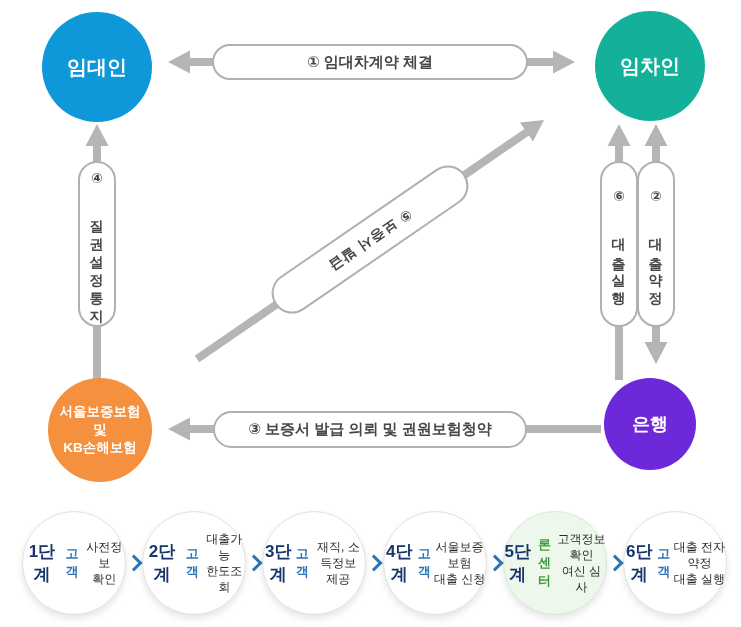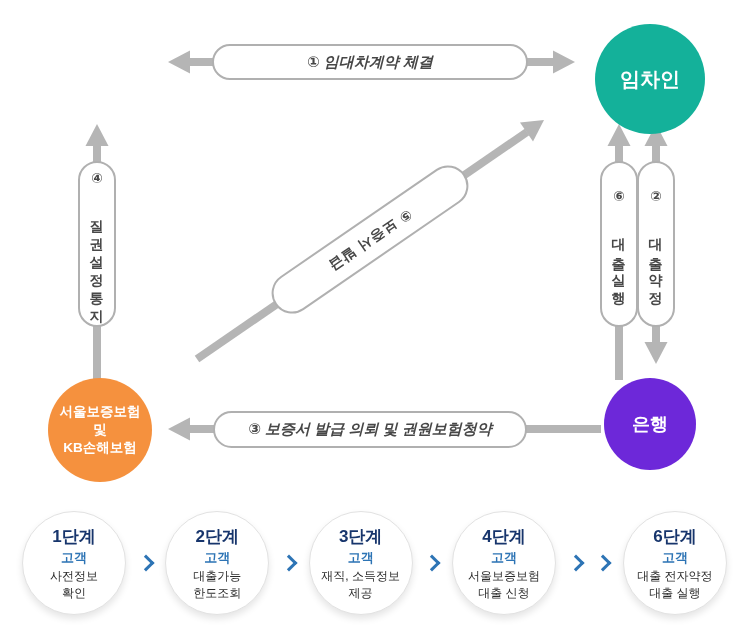--- a/index.html
+++ b/index.html
@@ -3,42 +3,42 @@
 <meta charset="utf-8">
 <style>
   html,body{margin:0;padding:0;background:#ffffff;}
   body{font-family:"Liberation Sans","DejaVu Sans",sans-serif;}
   .stage{position:relative;width:741px;height:627px;background:#fff;overflow:hidden;}
   .lines-svg{position:absolute;left:0;top:0;}
   
   .node{position:absolute;border-radius:50%;display:flex;align-items:center;justify-content:center;
         color:#fff;font-weight:bold;text-align:center;z-index:3;}
   .node-landlord{left:42px;top:12px;width:110px;height:110px;background:#0e98da;font-size:20px;}
-  .node-tenant{left:595px;top:24px;width:110px;height:110px;background:#14b19a;font-size:20px;}
+  .node-tenant{left:595px;top:11px;width:110px;height:110px;background:#14b19a;font-size:20px;}
   .node-insurer{left:48px;top:378px;width:104px;height:104px;background:#f5913e;font-size:13.5px;line-height:1.35;}
   .node-bank{left:604px;top:378px;width:92px;height:92px;background:#6d28d9;font-size:18px;}
   .pre{white-space:pre-line;}
   
   .pill{position:absolute;background:#fff;border:2px solid #b0b0b0;display:flex;align-items:center;
         justify-content:center;color:#474747;font-weight:bold;z-index:2;box-sizing:border-box;}
-  .pill-h{border-radius:19px;font-size:15px;font-style:italic;}
+  .pill-h{border-radius:19px;font-size:15px;}
   .pill-e1{left:212px;top:44px;width:316px;height:36px;}
   .pill-e3{left:213px;top:411px;width:314px;height:37px;justify-content:center;}
   .pill-v{border-radius:19px;font-size:14px;}
   .pill-v .vtext{writing-mode:vertical-rl;text-orientation:upright;letter-spacing:4px;}
   .pill-e4{left:78px;top:161px;width:38px;height:166px;}
   .pill-e6{left:600px;top:161px;width:38px;height:166px;}
   .pill-e2{left:637px;top:161px;width:38px;height:166px;}
   .pill-e5{left:255px;top:219px;width:230px;height:41px;border-radius:21px;transform:rotate(-34.5deg);font-size:14px;}
   .pill-e5 .flip{transform:rotate(180deg);display:block;letter-spacing:1px;}
   
   .steps-row{position:absolute;left:22px;right:14px;top:509px;height:108px;display:flex;
              align-items:center;justify-content:space-between;z-index:3;}
   .step-circle{width:104px;height:104px;border-radius:50%;background:#fff;border:1px solid #e2e2e2;
-               box-shadow:0 4px 7px rgba(0,0,0,.10);display:flex;flex-direction:column;
+               box-shadow:0 4px 7px rgba(0,0,0,.10);display:flex;flex-direction:row;
                justify-content:center;align-items:center;text-align:center;box-sizing:border-box;}
   .step-circle.highlight{background:#eef7ec;border-color:#d9e9d6;}
   .step-num{font-size:17px;font-weight:bold;color:#17356c;}
   .step-role{font-size:13px;font-weight:bold;color:#2d74b5;margin:1px 0 1px;}
   .step-role.green{color:#3f9a3c;}
   .step-desc{font-size:12px;color:#2b2b2b;line-height:1.35;white-space:pre-line;}
   .chevron{width:9px;height:9px;border-top:3px solid #2d74b5;border-right:3px solid #2d74b5;
            transform:rotate(45deg);flex:0 0 auto;margin:0 2px;}
 </style>
 </head>
@@ -84,20 +84,23 @@
   </div>
 
   <div class="pill pill-v pill-e2">
     <span class="vtext">② 대출약정</span>
   </div>
 
   <div class="pill pill-h pill-e3">
     <span>③ 보증서 발급 의뢰 및 권원보험청약</span>
   </div>
 
+  <div class="node node-landlord">
+    <span>임대인</span>
+  </div>
   <div class="node node-tenant">
     <span>임차인</span>
   </div>
   <div class="node node-insurer">
     <span class="pre">서울보증보험
 및
 KB손해보험</span>
   </div>
   <div class="node node-bank">
     <span>은행</span>
@@ -130,20 +133,26 @@
     <span class="chevron"></span>
 
     <div class="step-circle">
       <div class="step-num">4단계</div>
       <div class="step-role">고객</div>
       <div class="step-desc">서울보증보험
 대출 신청</div>
     </div>
     <span class="chevron"></span>
 
+    <div class="step-circle highlight">
+      <div class="step-num">5단계</div>
+      <div class="step-role green">론센터</div>
+      <div class="step-desc">고객정보 확인
+여신 심사</div>
+    </div>
     <span class="chevron"></span>
 
     <div class="step-circle">
       <div class="step-num">6단계</div>
       <div class="step-role">고객</div>
       <div class="step-desc">대출 전자약정
 대출 실행</div>
     </div>
 
   </div>

